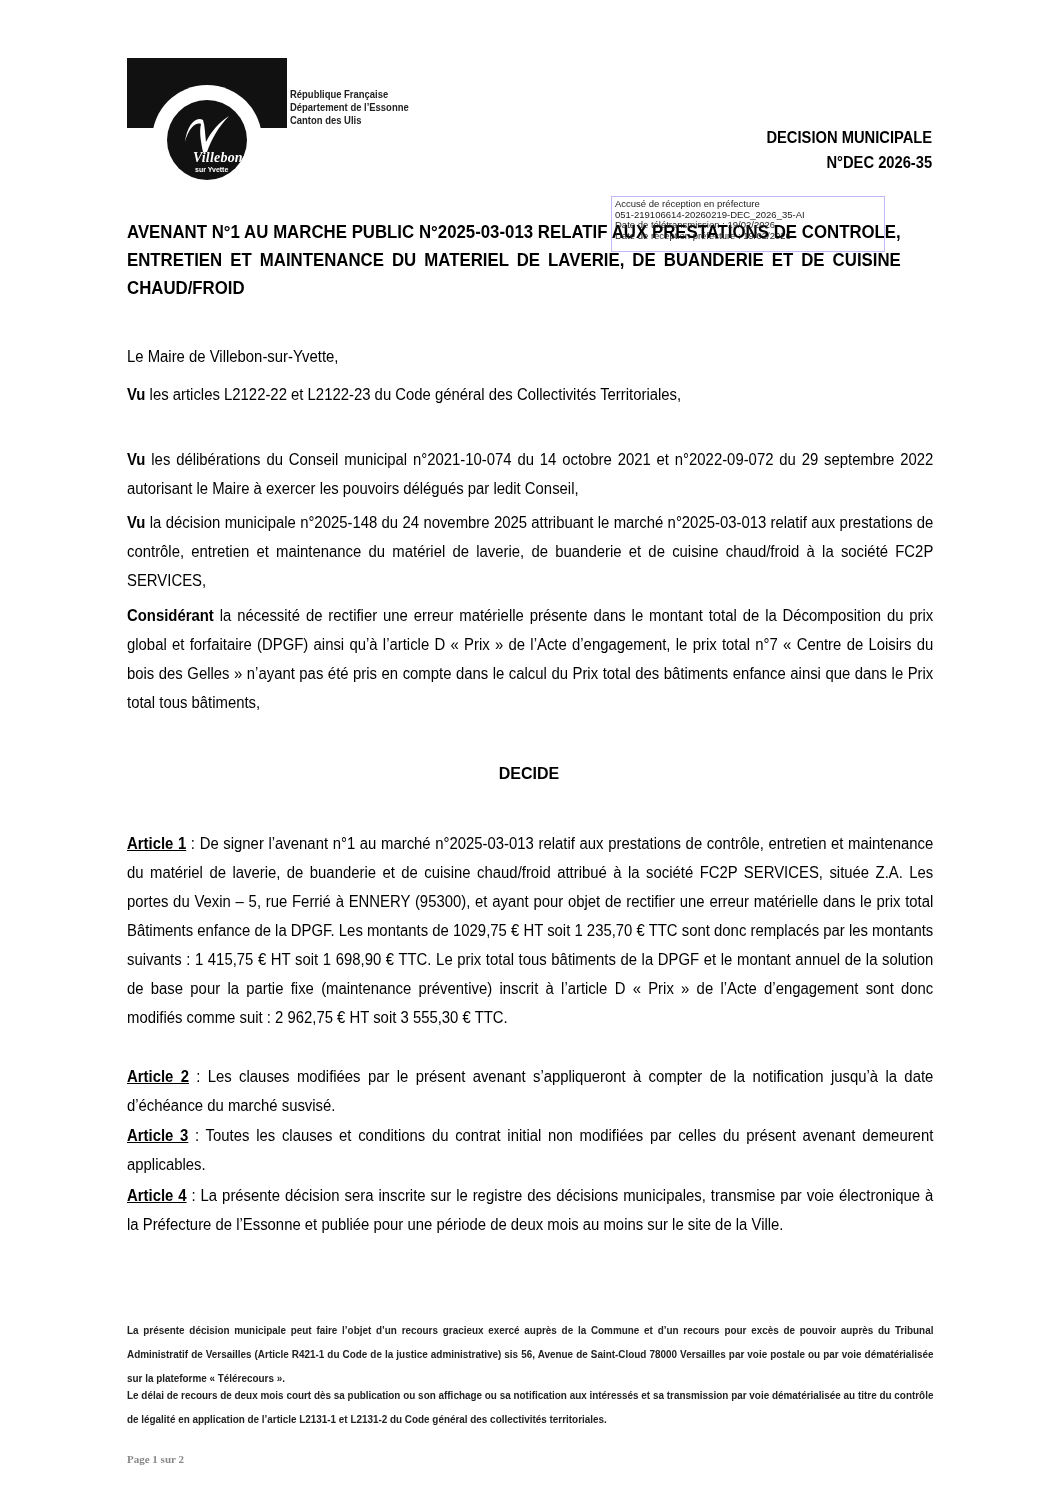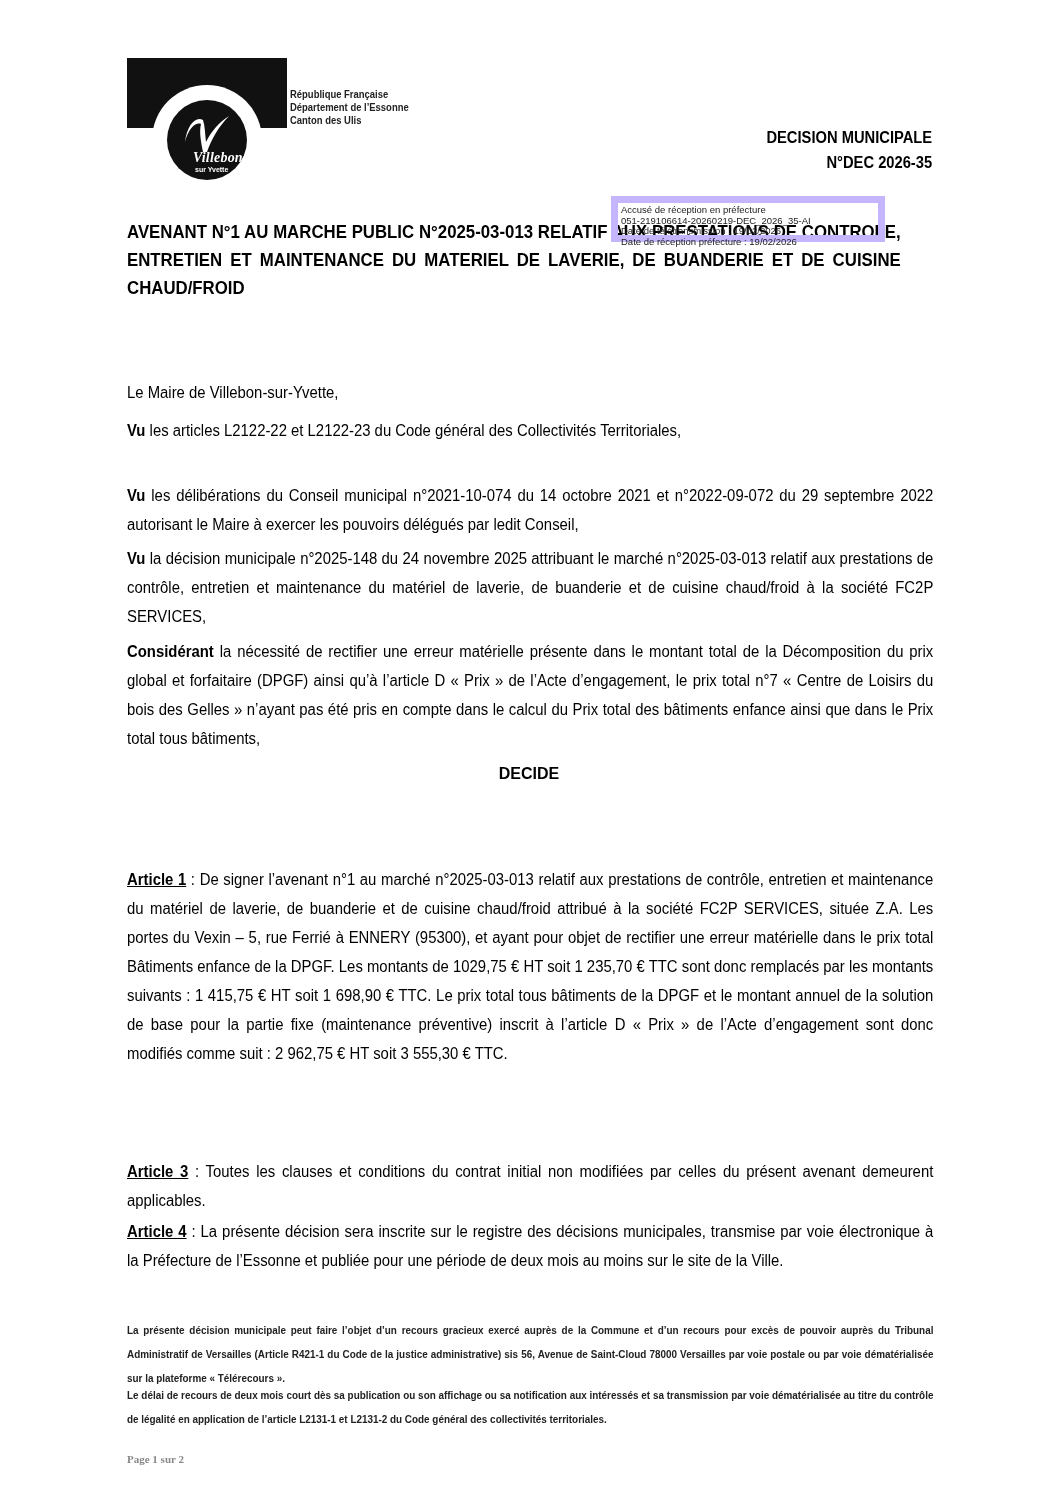--- a/index.html
+++ b/index.html
@@ -16,29 +16,29 @@
   .logo-name { position: absolute; left: 26px; top: 50px; font-family: "Liberation Serif", serif; font-style: italic; color: #fff; font-size: 14px; letter-spacing: 0.2px; }
   .logo-sub { position: absolute; left: 28px; top: 66px; color: #fff; font-size: 7px; font-family: "Liberation Sans", sans-serif; }
 
   .admin-lines { position: absolute; left: 290px; top: 88px; font-size: 10.5px; font-weight: bold; line-height: 13px;
                  font-family: "Liberation Sans", sans-serif; color: #222; transform: scaleX(0.9); transform-origin: left; }
 
   .decision-head { position: absolute; right: 126px; top: 125px; text-align: right; font-weight: bold; font-size: 16px; line-height: 25px;
                    font-family: "Liberation Sans", sans-serif; transform: scaleX(0.92); transform-origin: right; }
 
   
-  .stamp { position: absolute; left: 611px; top: 196px; width: 274px; height: 46px; border: 7px solid #c4b5fd; background: transparent;
+  .stamp { position: absolute; left: 611px; top: 196px; width: 274px; height: 56px; border: 1px solid #c4b5fd; background: transparent;
            font-family: "Liberation Sans", sans-serif; font-size: 9.5px; line-height: 10.5px; color: #222; padding: 2px 0 0 3px; box-sizing: border-box; z-index: 3; }
   .stamp div { white-space: nowrap; }
 
   .title { position: absolute; left: 127px; top: 218px; width: 806px; font-weight: bold; font-size: 17.5px; line-height: 28px;
            text-align: justify; font-family: "Liberation Sans", sans-serif; transform: scaleX(0.96); transform-origin: left; z-index: 1; }
 
   .body-text { position: absolute; left: 127px; width: 806px; font-size: 16px; line-height: 29px; text-align: justify;
-               font-family: "Liberation Sans", sans-serif; margin-top: 36px; }
+               font-family: "Liberation Sans", sans-serif; }
   .body-text .inner { transform: scaleX(0.93); transform-origin: left; width: 867px; }
   .bold { font-weight: bold; }
   .ul { text-decoration: underline; font-weight: bold; }
 
   .decide { position: absolute; left: 0; width: 1058px; top: 765px; text-align: center; font-weight: bold; font-size: 16px;
             font-family: "Liberation Sans", sans-serif; }
 
   .footer { position: absolute; left: 127px; width: 806px; font-size: 11px; line-height: 24px; text-align: justify;
             font-family: "Liberation Sans", sans-serif; font-weight: bold; color: #222; }
   .footer .inner { transform: scaleX(0.9); transform-origin: left; width: 896px; }
@@ -102,20 +102,23 @@
   <div class="body-text" style="top:601px;">
     <div class="inner"><span class="bold">Considérant</span><span> la nécessité de rectifier une erreur matérielle présente dans le montant total de la Décomposition du prix global et forfaitaire (DPGF) ainsi qu’à l’article D « Prix » de l’Acte d’engagement, le prix total n°7 « Centre de Loisirs du bois des Gelles » n’ayant pas été pris en compte dans le calcul du Prix total des bâtiments enfance ainsi que dans le Prix total tous bâtiments,</span></div>
   </div>
 
   <div class="decide">DECIDE</div>
 
   <div class="body-text" style="top:829px;">
     <div class="inner"><span class="ul">Article 1</span><span> : De signer l’avenant n°1 au marché n°2025-03-013 relatif aux prestations de contrôle, entretien et maintenance du matériel de laverie, de buanderie et de cuisine chaud/froid attribué à la société FC2P SERVICES, située Z.A. Les portes du Vexin – 5, rue Ferrié à ENNERY (95300), et ayant pour objet de rectifier une erreur matérielle dans le prix total Bâtiments enfance de la DPGF. Les montants de 1029,75 € HT soit 1 235,70 € TTC sont donc remplacés par les montants suivants : 1 415,75 € HT soit 1 698,90 € TTC.  Le prix total tous bâtiments de la DPGF et le montant annuel de la solution de base pour la partie fixe (maintenance préventive) inscrit à l’article D « Prix » de l’Acte d’engagement sont donc modifiés comme suit : 2 962,75 € HT soit 3 555,30 € TTC.</span></div>
   </div>
 
+  <div class="body-text" style="top:1062px;">
+    <div class="inner"><span class="ul">Article 2</span><span> : Les clauses modifiées par le présent avenant s’appliqueront à compter de la notification jusqu’à la date d’échéance du marché susvisé.</span></div>
+  </div>
 
   <div class="body-text" style="top:1121px;">
     <div class="inner"><span class="ul">Article 3</span><span> : Toutes les clauses et conditions du contrat initial non modifiées par celles du présent avenant demeurent applicables.</span></div>
   </div>
 
   <div class="body-text" style="top:1181px;">
     <div class="inner"><span class="ul">Article 4</span><span> : La présente décision sera inscrite sur le registre des décisions municipales, transmise par voie électronique à la Préfecture de l’Essonne et publiée pour une période de deux mois au moins sur le site de la Ville.</span></div>
   </div>
 
   <div class="footer" style="top:1318px;">

